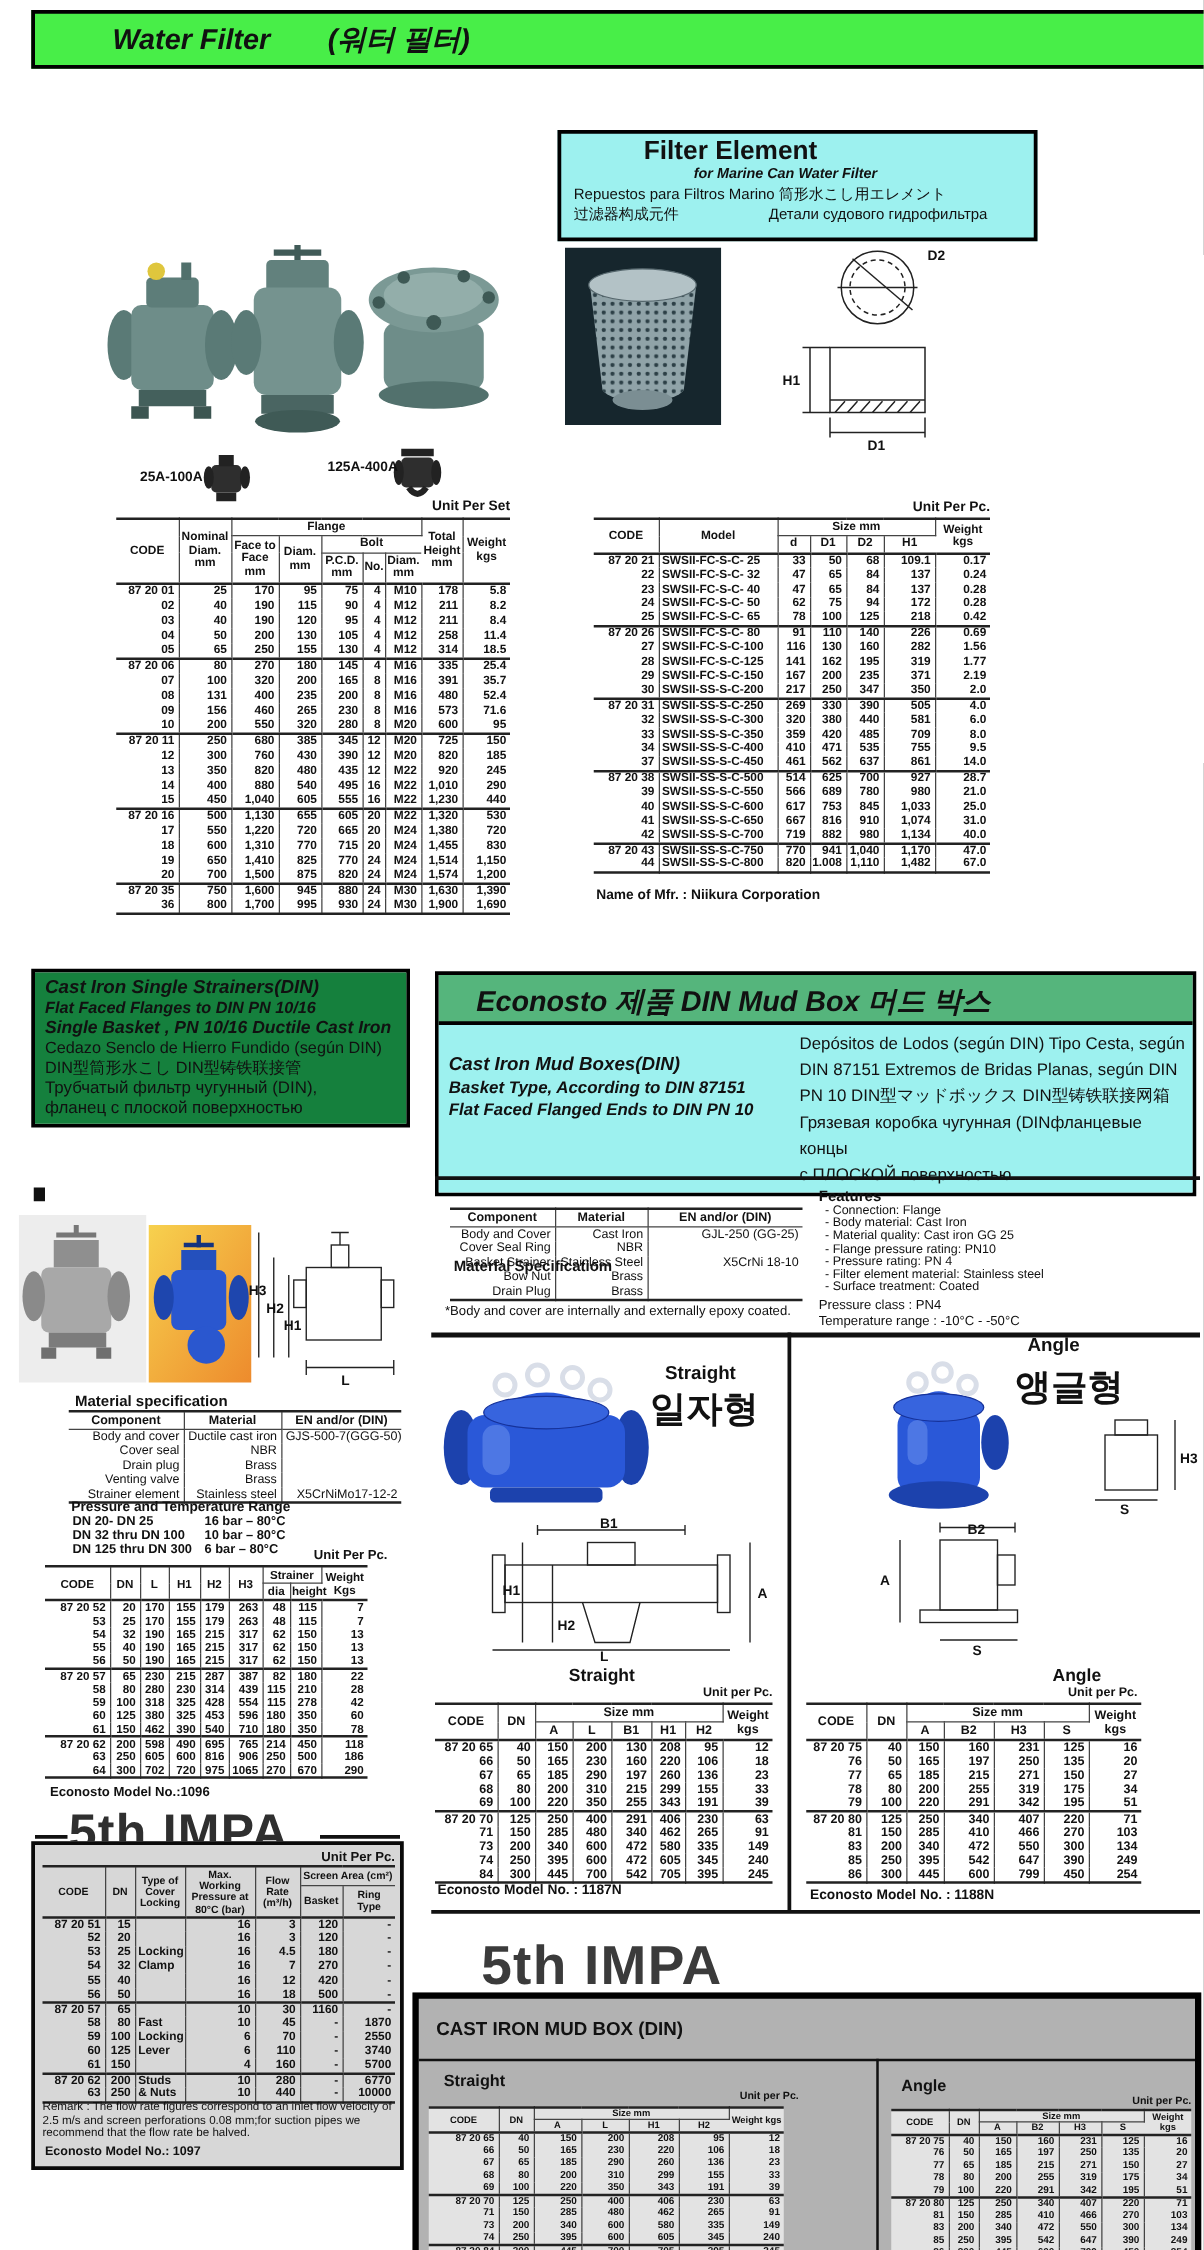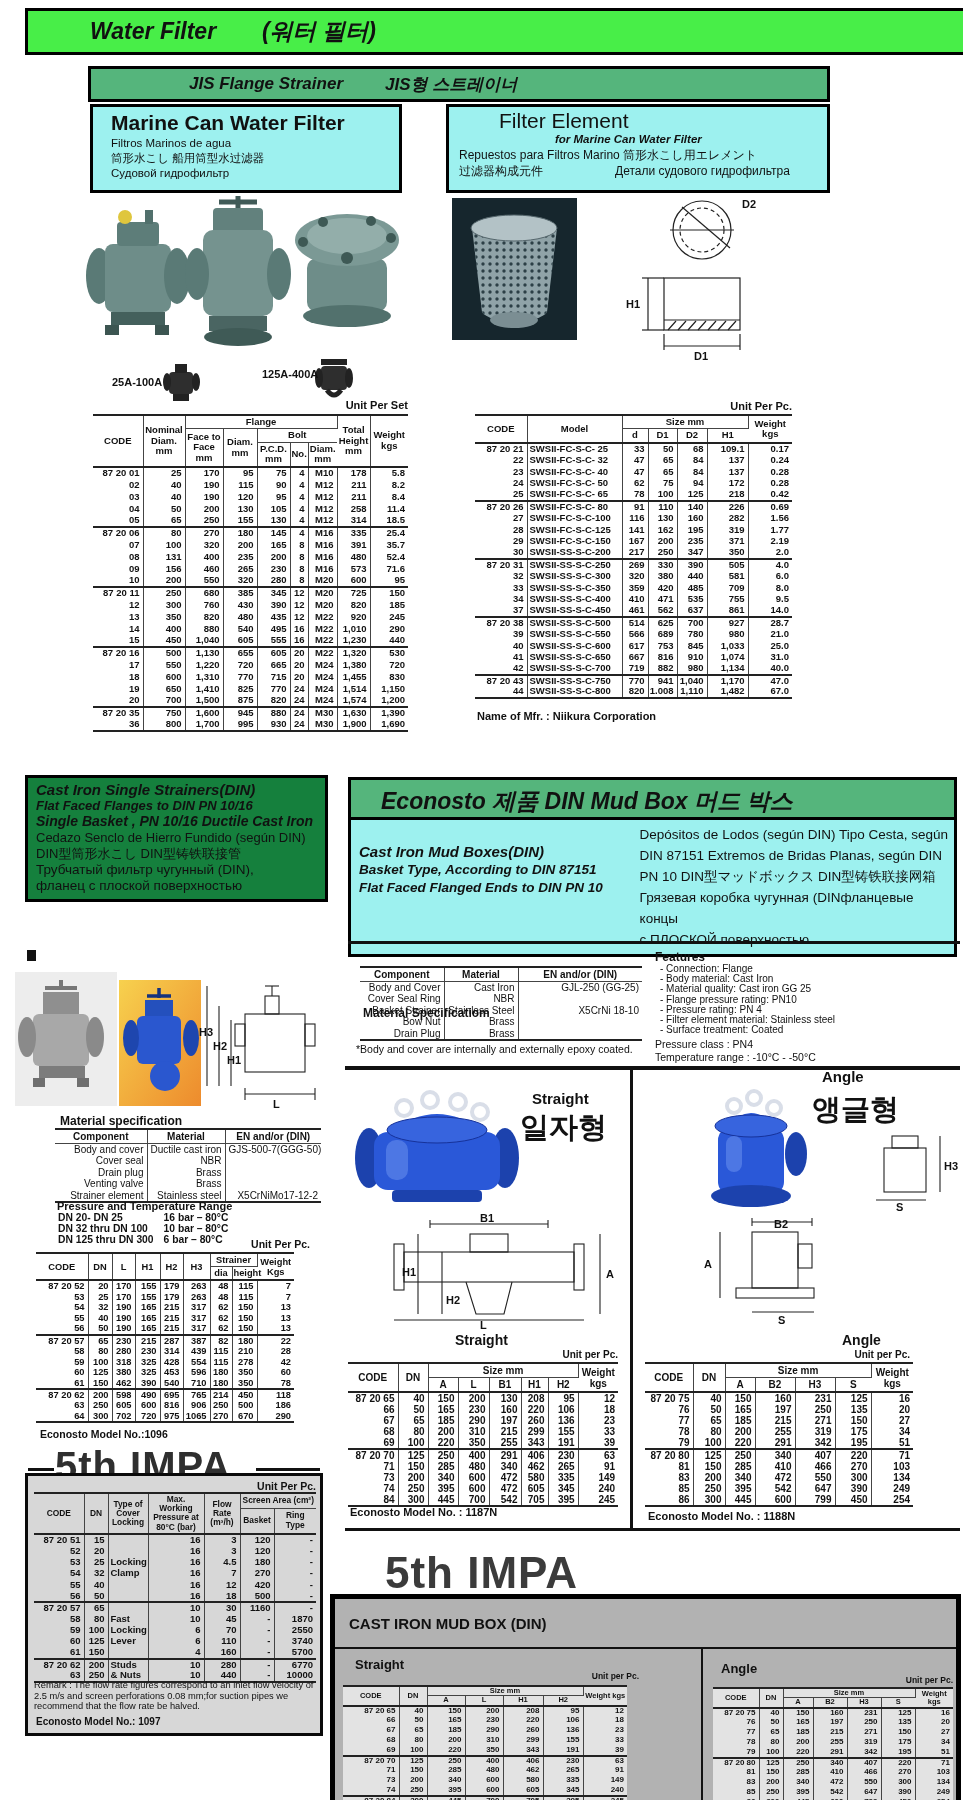--- a/index.html
+++ b/index.html
@@ -40,33 +40,23 @@
 </style>
 </head>
 <body>
 
 <div id="page">
 
   <div class="abs banner" style="left:25px;top:8px;width:959px;height:47px;font-size:23px">
     <span style="margin-left:62px">Water Filter</span>
     <span style="margin-left:46px">(워터 필터)</span>
   </div>
-  <div class="abs banner sea" style="left:88px;top:66px;width:742px;height:36px;font-size:17px">
-    <span style="margin-left:98px">JIS  Flange Strainer</span>
-    <span style="margin-left:42px">JIS형 스트레이너</span>
-  </div>
-
-  <div class="abs cyan" style="left:90px;top:104px;width:312px;height:89px;padding:4px 0 0 18px">
-    <div style="font-size:21px;font-weight:bold">Marine Can Water Filter</div>
-    <div style="font-size:11.5px;line-height:15px;margin-top:1px">Filtros Marinos de agua</div>
-    <div style="font-size:11.5px;line-height:15px">筒形水こし 船用筒型水过滤器</div>
-    <div style="font-size:11.5px;line-height:15px">Судовой гидрофильтр</div>
-  </div>
+
   <div class="abs cyan" style="left:446px;top:104px;width:384px;height:89px;padding:2px 0 0 10px">
-    <div style="font-size:21px;font-weight:normal;margin-left:40px">Filter Element</div>
+    <div style="font-size:21px;font-weight:bold;margin-left:56px">Filter Element</div>
     <div style="font-size:11.5px;font-weight:bold;font-style:italic;margin-left:96px">for Marine Can Water Filter</div>
     <div style="font-size:12px;line-height:16px;margin-top:2px">Repuestos para Filtros Marino 筒形水こし用エレメント</div>
     <div style="font-size:12px;line-height:16px;display:flex">
       <span>过滤器构成元件</span>
       <span style="margin-left:72px">Детали судового гидрофильтра</span>
     </div>
   </div>
 
   <svg class="abs" style="left:85px;top:196px" width="320" height="208" viewBox="0 0 320 208">
     <g>

